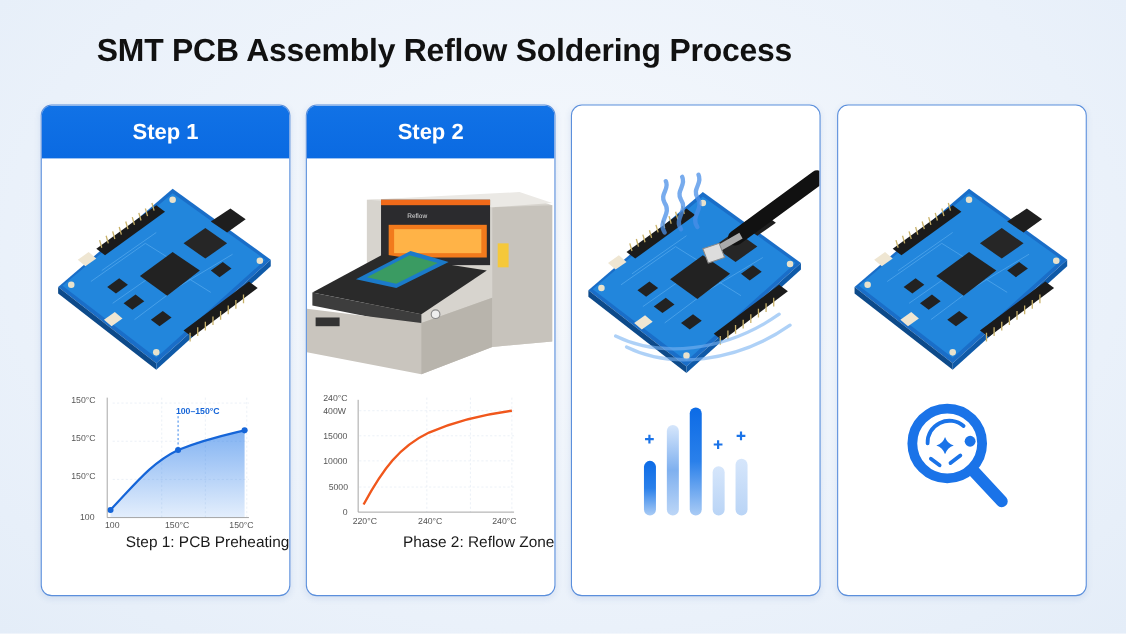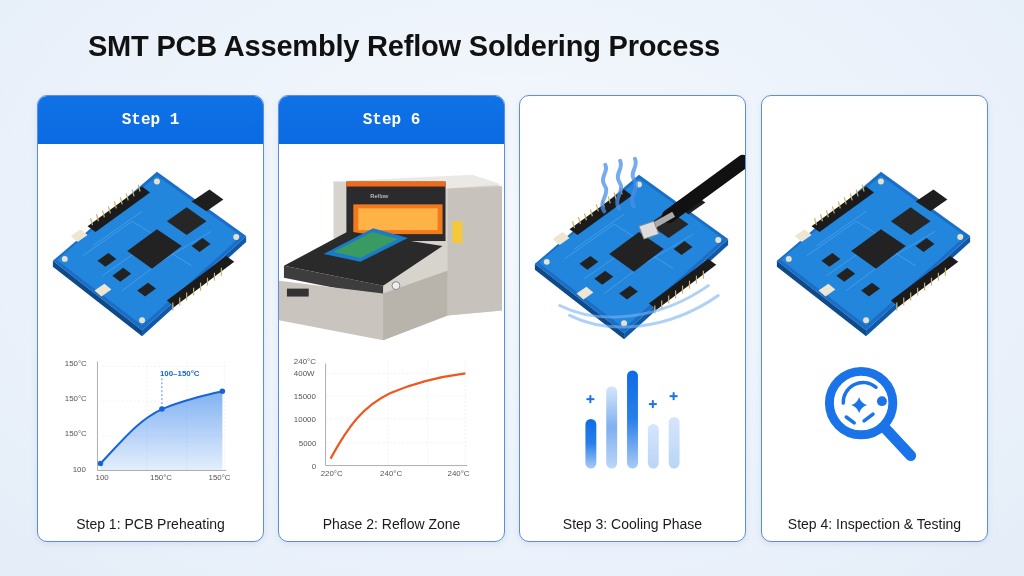--- a/index.html
+++ b/index.html
@@ -14,28 +14,28 @@
     text-align: center; font-size: 29px; font-weight: 700; color: #111;
     letter-spacing: -0.2px;
   }
   .card {
     position: absolute; top: 95px; width: 227px; height: 447px;
     background: #fff; border: 1.5px solid #5b8fdc; border-radius: 10px;
     overflow: hidden; box-shadow: 0 2px 6px rgba(40,90,170,0.10);
   }
   .card-header {
     height: 48px; background: linear-gradient(180deg, #1172e6 0%, #0a6ae2 100%);
-    color: #fff; font-weight: 700; font-size: 16px;
-    display: flex; align-items: center; justify-content: center; font-family: Liberation Mono, monospace;
+    color: #fff; font-weight: 700; font-size: 20px;
+    display: flex; align-items: center; justify-content: center;
   }
   .illus { position: absolute; left: 0; top: 50px; width: 100%; height: 200px; }
   .mini { position: absolute; left: 0; top: 255px; width: 100%; height: 130px; }
   .caption {
-    position: absolute; left: 0; top: 420px; width: 100%;
-    text-align: center; font-size: 14px; color: #1a1a1a;
+    position: absolute; left: 0; top: 388px; width: 100%;
+    text-align: right; font-size: 14px; color: #1a1a1a;
   }
   svg text { font-family: "Liberation Sans", "DejaVu Sans", sans-serif; }
 </style>
 </head>
 <body>
 
 <div class="title">SMT PCB Assembly Reflow Soldering Process</div>
 
 <svg width="0" height="0" style="position:absolute">
   <defs>
@@ -129,21 +129,21 @@
     <text x="27" y="85" font-size="8" fill="#555">150°C</text>
     <text x="35" y="122" font-size="8" fill="#555">100</text>
     <text x="58" y="130" font-size="8" fill="#555">100</text>
     <text x="113" y="130" font-size="8" fill="#555">150°C</text>
     <text x="172" y="130" font-size="8" fill="#555">150°C</text>
   </svg>
   <div class="caption">Step 1: PCB Preheating</div>
 </div>
 
 <div class="card" style="left:278px">
-  <div class="card-header">Step 6</div>
+  <div class="card-header">Step 2</div>
   <svg class="illus" viewBox="0 0 227 200">
 
     <polygon points="55,35 195,30 225,40 225,165 170,170 55,160" fill="#d7d4ce"></polygon>
     <polygon points="170,42 225,40 225,165 170,170" fill="#c7c3bc"></polygon>
     <polygon points="55,35 195,28 225,38 170,42" fill="#ebe9e5"></polygon>
     <rect x="68" y="35" width="100" height="60" fill="#2b2b2e"></rect>
     <rect x="68" y="35" width="100" height="5" fill="#f06a1a"></rect>
     <rect x="75" y="58" width="90" height="30" fill="#f27a1c"></rect>
     <rect x="80" y="62" width="80" height="22" fill="#ffb347"></rect>
     <text x="92" y="52" font-size="6" fill="#ddd">Reflow</text>
@@ -228,30 +228,28 @@
     <rect x="150" y="66" width="11" height="52" rx="5.5" fill="url(#bl)"></rect>
     <g stroke="#1a73e8" stroke-width="2">
       <line x1="71" y1="44" x2="71" y2="52"></line>
         <line x1="67" y1="48" x2="75" y2="48"></line>
       <line x1="134" y1="49" x2="134" y2="57"></line>
         <line x1="130" y1="53" x2="138" y2="53"></line>
       <line x1="155" y1="41" x2="155" y2="49"></line>
         <line x1="151" y1="45" x2="159" y2="45"></line>
     </g>
   </svg>
-  <div class="caption">Step 3: Cooling Phase</div>
 </div>
 
 <div class="card" style="left:761px">
   <svg class="illus" viewBox="0 0 227 200">
     <use href="#pcb" x="5" y="5"></use>
   </svg>
   <svg class="mini" viewBox="0 0 227 130">
     <circle cx="100" cy="52" r="32" stroke="#1a73e8" stroke-width="9" fill="none"></circle>
     <line x1="123" y1="76" x2="150" y2="105" stroke="#1a73e8" stroke-width="11" stroke-linecap="round"></line>
     <path d="M82,52 A20,20 0 0 1 115,36" stroke="#1a73e8" stroke-width="3.5" fill="none" stroke-linecap="round"></path>
     <path d="M98,46 Q100,52 106,54 Q100,56 98,62 Q96,56 90,54 Q96,52 98,46 Z" fill="#1a73e8"></path>
     <circle cx="121" cy="50" r="5" fill="#1a73e8"></circle>
     <line x1="85" y1="66" x2="93" y2="72" stroke="#1a73e8" stroke-width="3.5" stroke-linecap="round"></line>
     <line x1="103" y1="70" x2="112" y2="63" stroke="#1a73e8" stroke-width="3.5" stroke-linecap="round"></line>
   </svg>
-  <div class="caption">Step 4: Inspection &amp; Testing</div>
 </div>
 
 </body></html>

